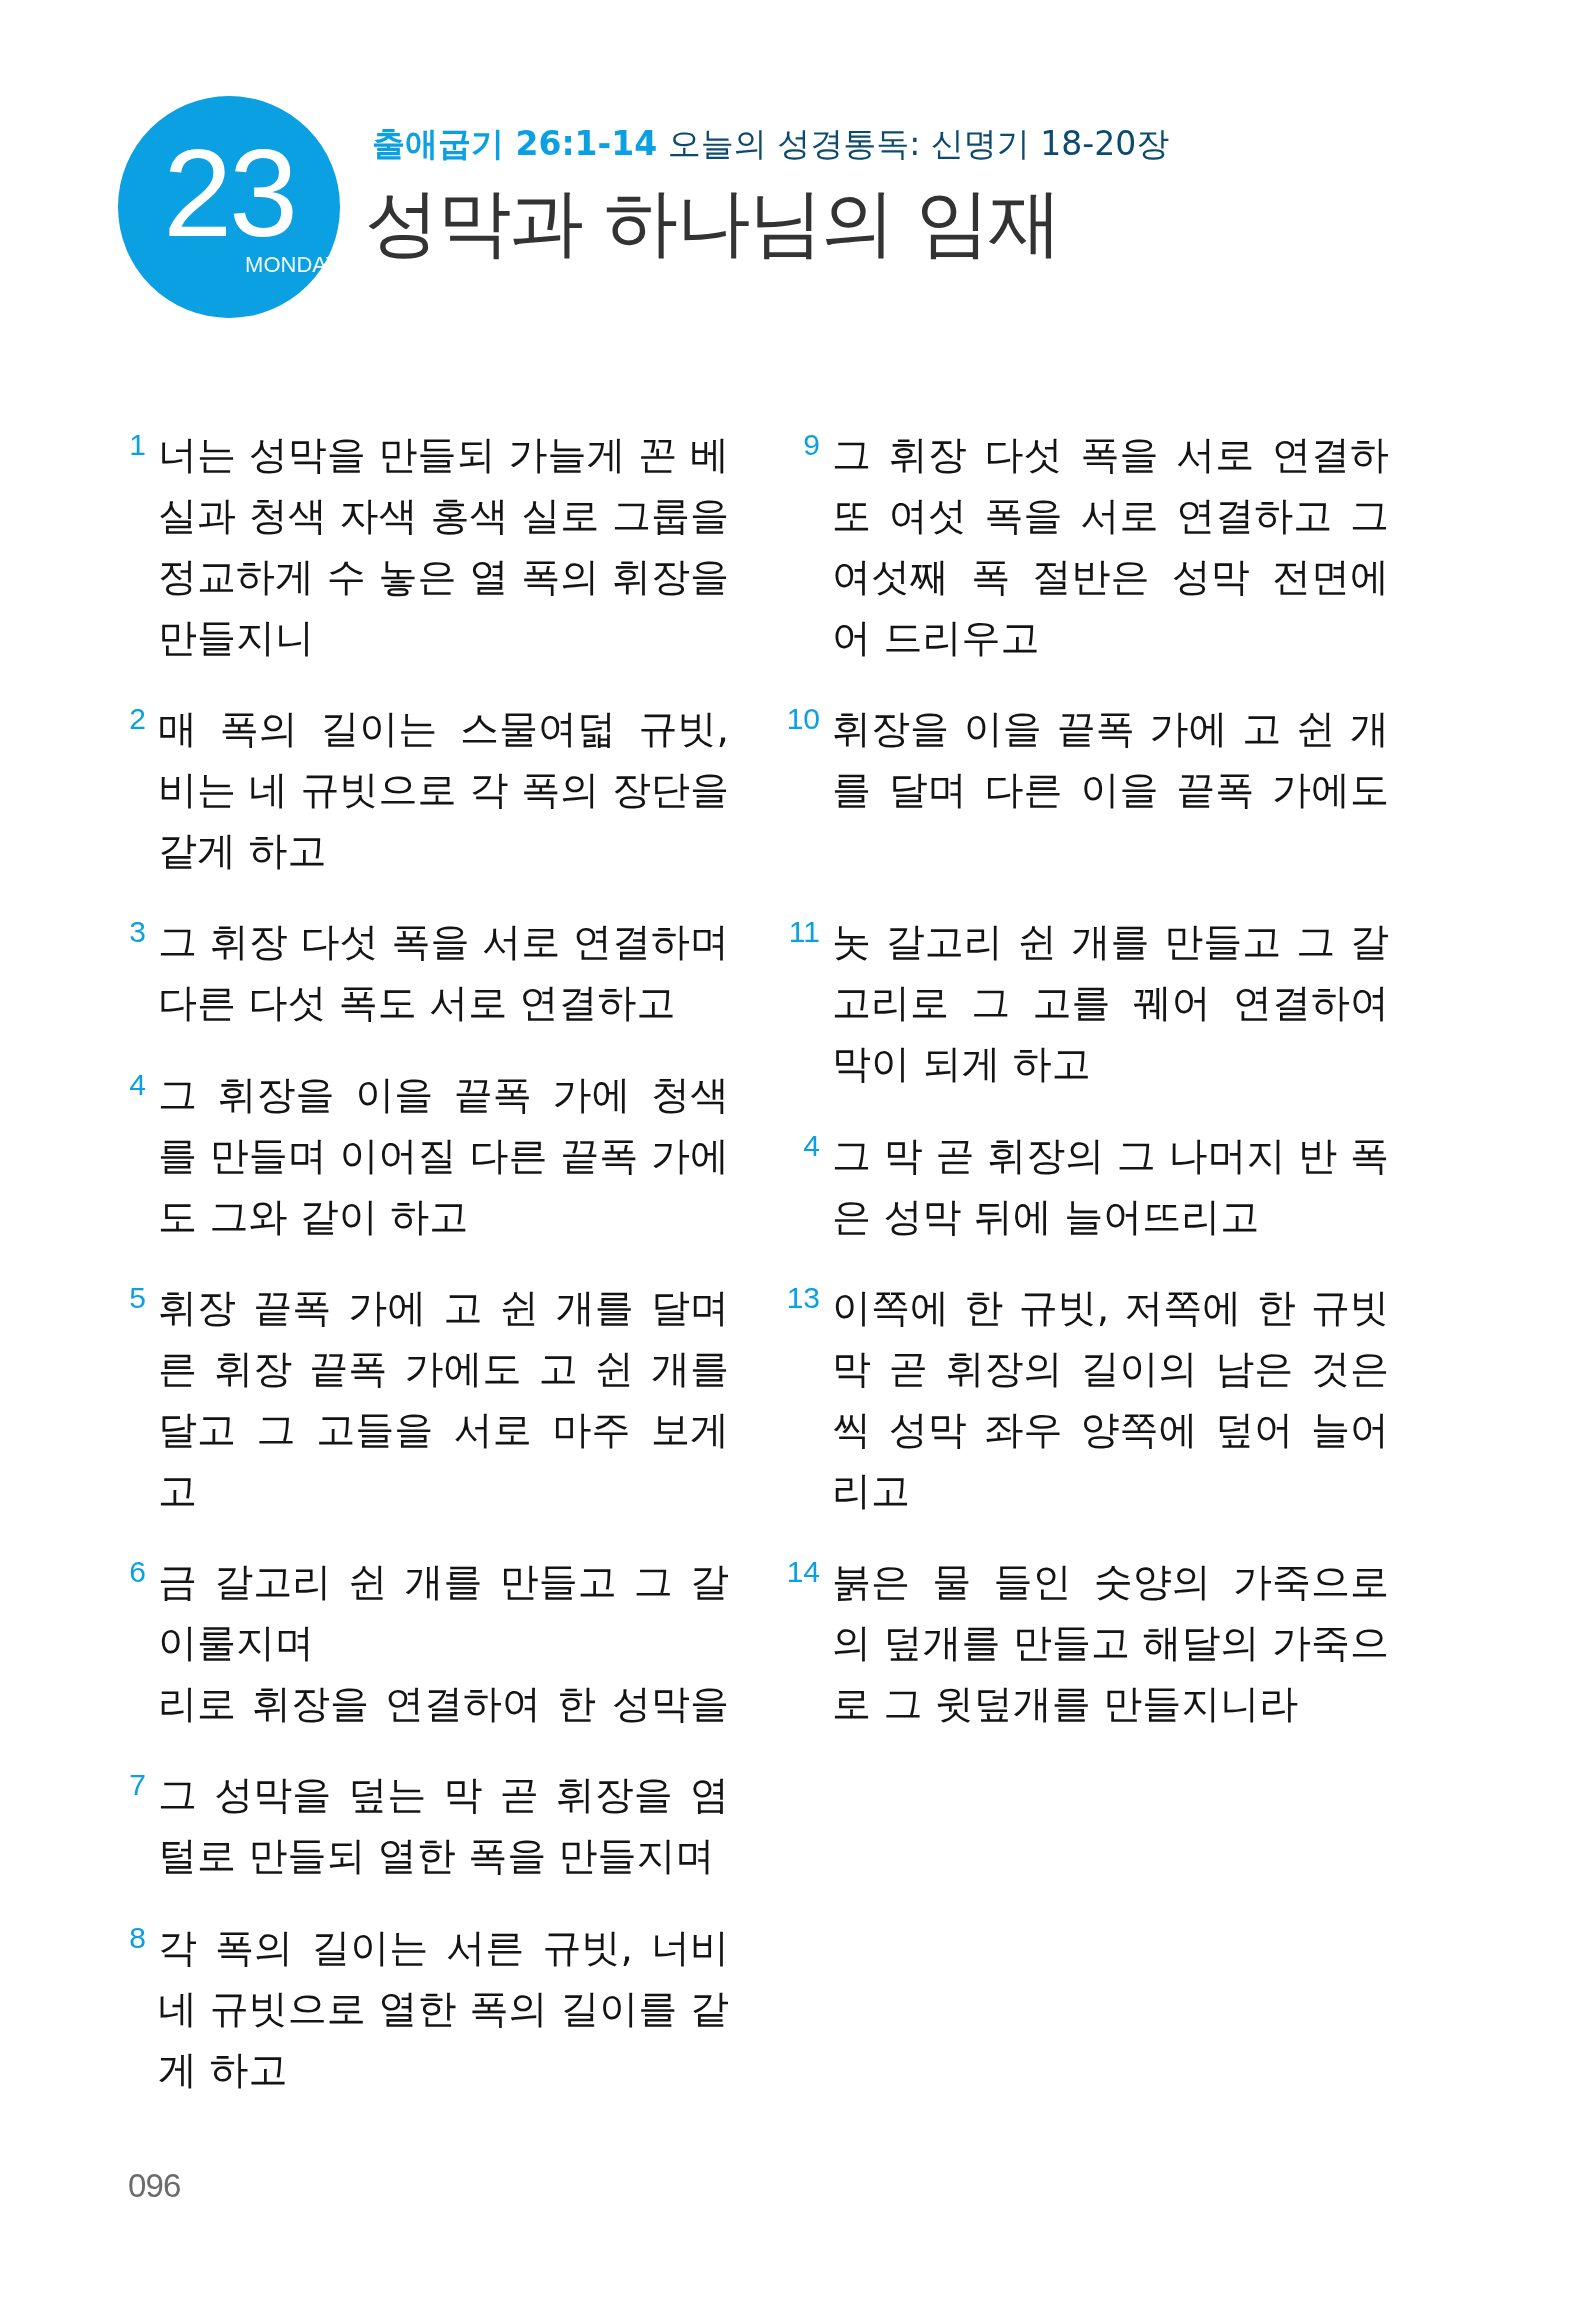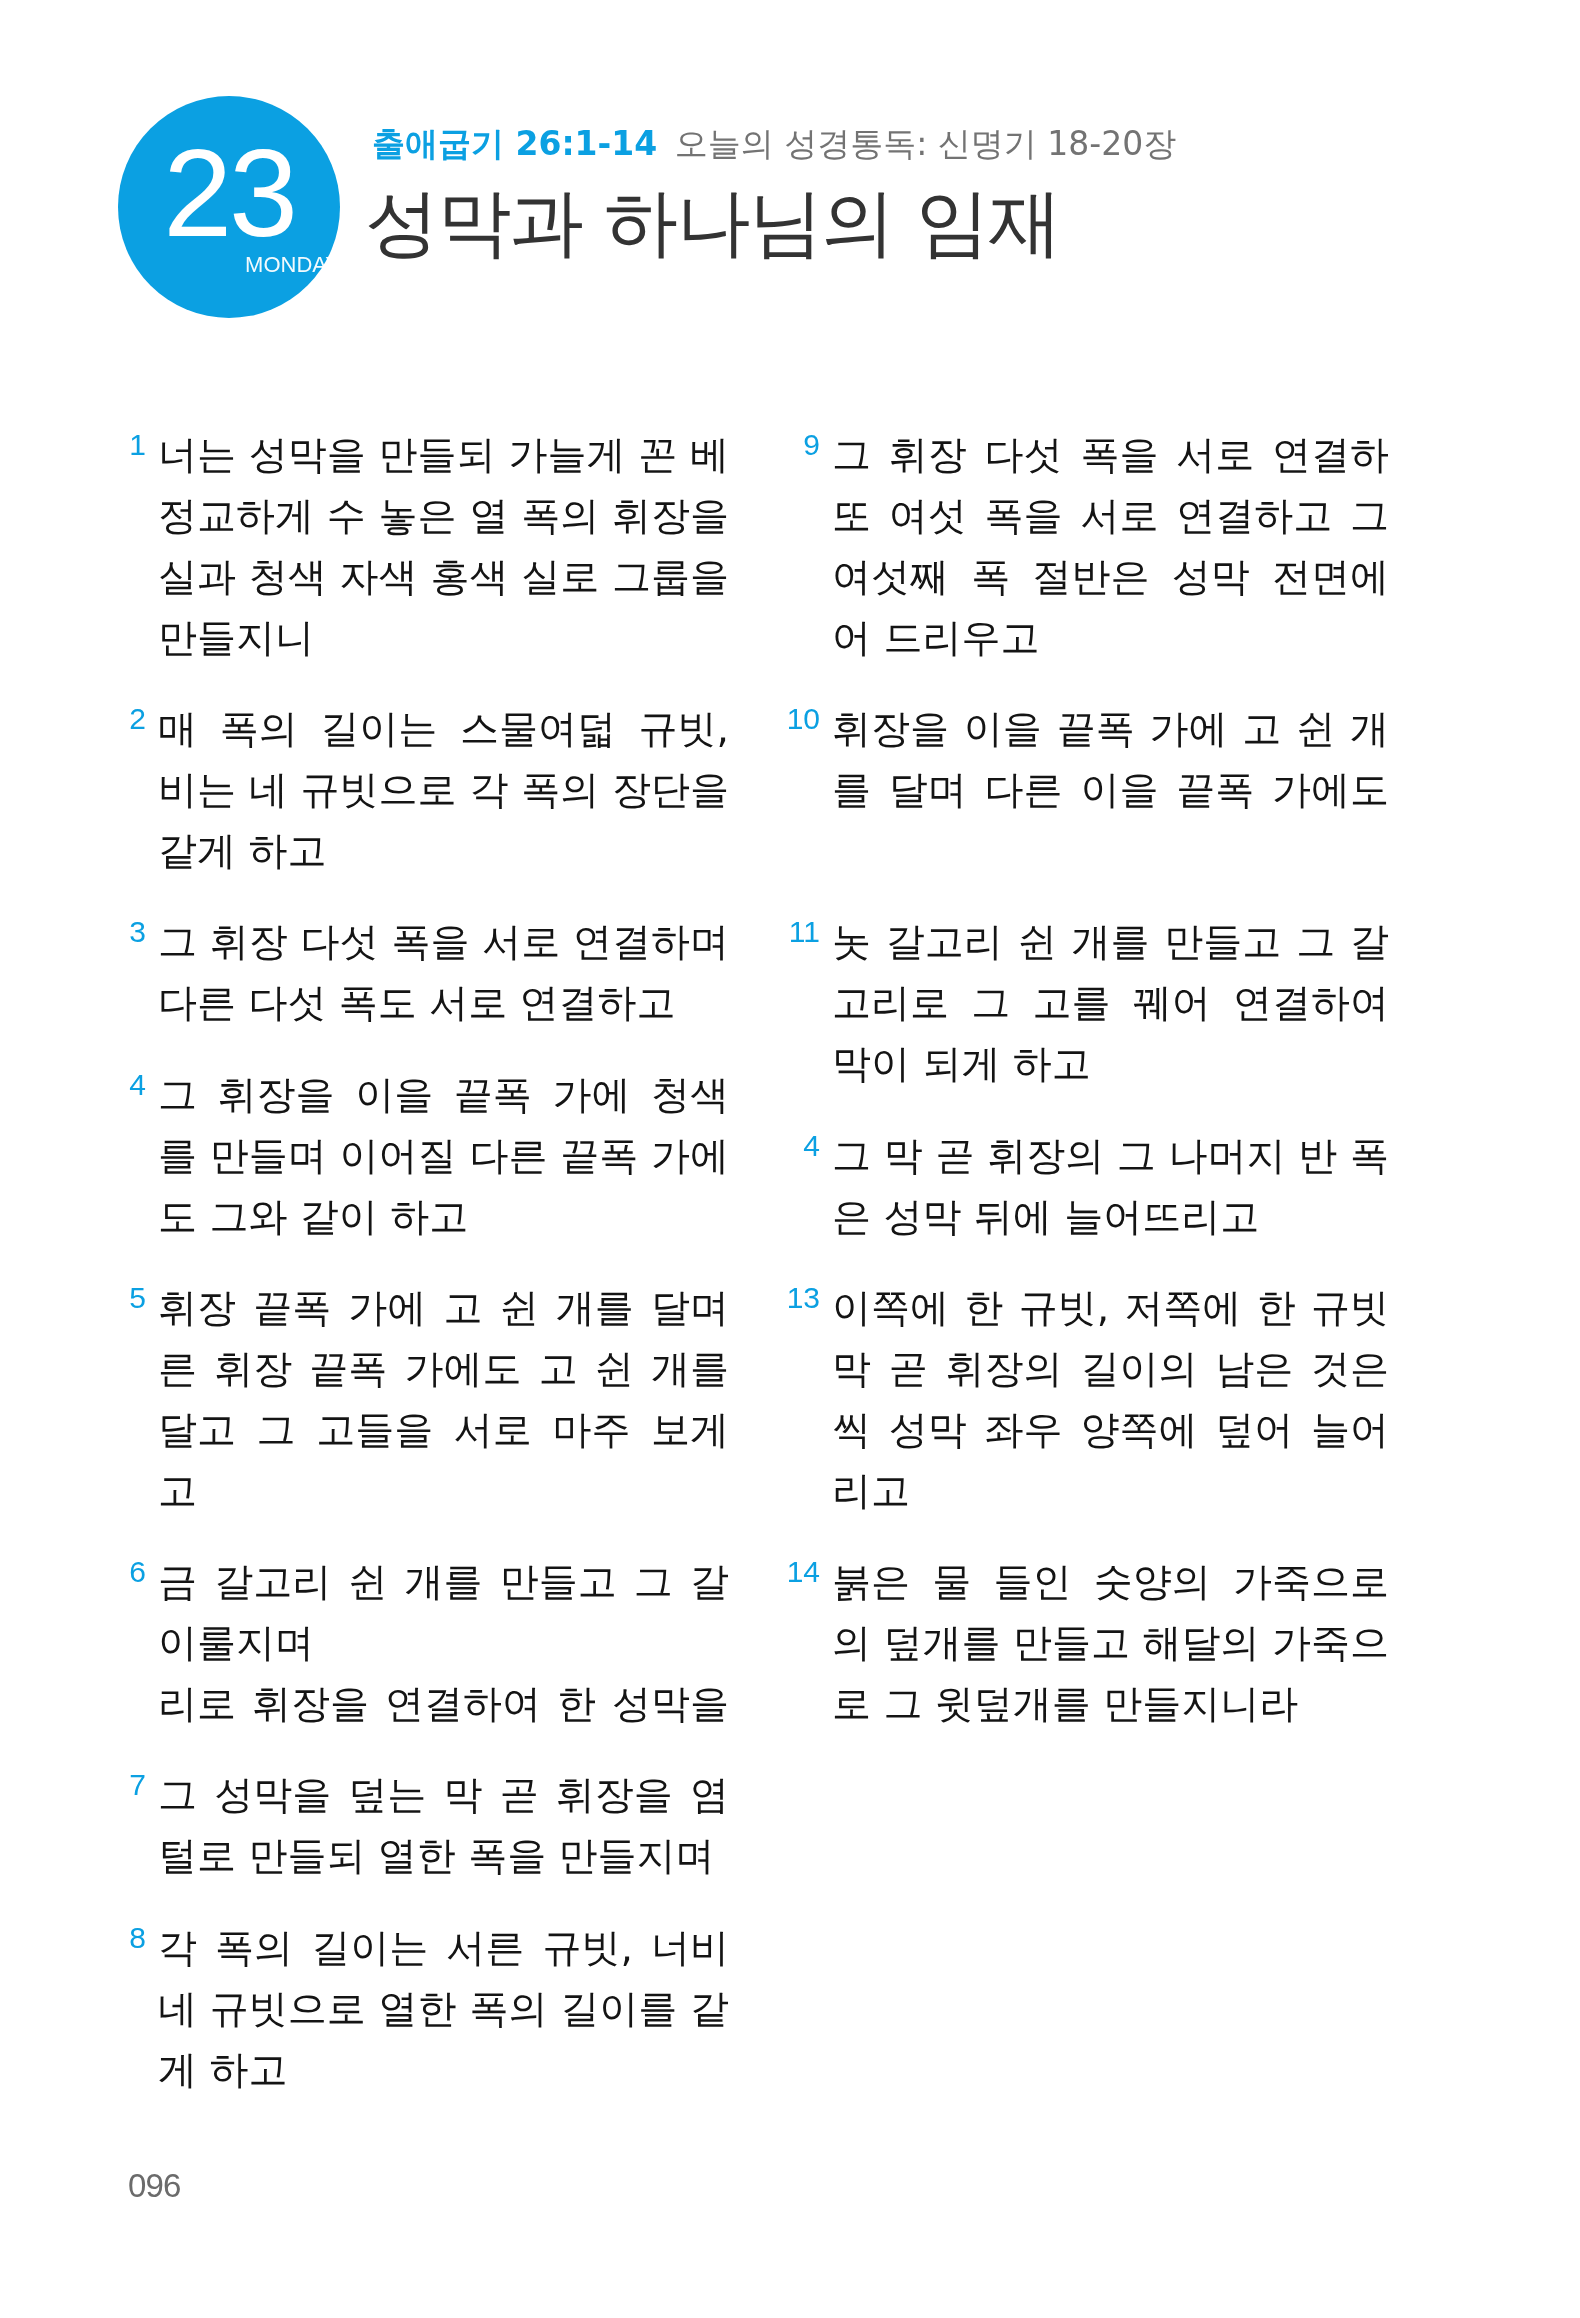--- a/index.html
+++ b/index.html
@@ -11,21 +11,21 @@
   .day-num { position: absolute; left: 0; right: 0; top: 35px; text-align: center;
              color: #ffffff; font-family: "Liberation Sans", sans-serif; font-size: 124px;
              line-height: 124px; letter-spacing: -3.3px; }
   .day-name { position: absolute; left: 0; right: 0; top: 156px; text-align: right;
               color: #ffffff; font-family: "Liberation Sans", sans-serif; font-size: 22px;
               font-weight: normal; letter-spacing: 0px; line-height: 25px; opacity: 0.95; }
 
   .subtitle { position: absolute; left: 372px; top: 122px; font-size: 33px; line-height: 43px;
               white-space: nowrap; font-family: "DejaVu Sans", sans-serif; }
   .subtitle .ref { color: #0ba0e2; font-weight: bold; }
-  .subtitle .reading { color: #737373; margin-left: 7px; }
+  .subtitle .reading { color: #0c4a6e; margin-left: 0; }
 
   .page-title { position: absolute; left: 365px; top: 177px; font-size: 74px; line-height: 91px;
                 color: #333333; white-space: nowrap; font-family: "DejaVu Sans", sans-serif;
                 letter-spacing: -1.6px; }
 
   .verse { position: absolute; }
   .verse-num { position: absolute; top: 4.1px; color: #0ba0e2; font-family: "Liberation Sans", sans-serif;
                font-size: 30px; line-height: 33px; text-align: right; }
   .verse-text { position: absolute; top: 0; }
   .verse-line { display: block; font-size: 39px; line-height: 61px; height: 61px; white-space: nowrap;
@@ -56,22 +56,22 @@
   <span class="reading">오늘의 성경통독: 신명기 18-20장</span>
 </div>
 
 <div class="page-title">성막과 하나님의 임재</div>
 
 <div class="col-left">
   <div class="verse" style="top:424px;">
     <span class="verse-num">1</span>
     <div class="verse-text">
       <span class="verse-line justify">너는 성막을 만들되 가늘게 꼰 베</span>
+      <span class="verse-line justify">실과 청색 자색 홍색 실로 그룹을</span>
       <span class="verse-line justify">정교하게 수 놓은 열 폭의 휘장을</span>
-      <span class="verse-line justify">실과 청색 자색 홍색 실로 그룹을</span>
       <span class="verse-line">만들지니</span>
     </div>
   </div>
 
   <div class="verse" style="top:698px;">
     <span class="verse-num">2</span>
     <div class="verse-text">
       <span class="verse-line justify">매 폭의 길이는 스물여덟 규빗, 너</span>
       <span class="verse-line justify">비는 네 규빗으로 각 폭의 장단을</span>
       <span class="verse-line">같게 하고</span>

